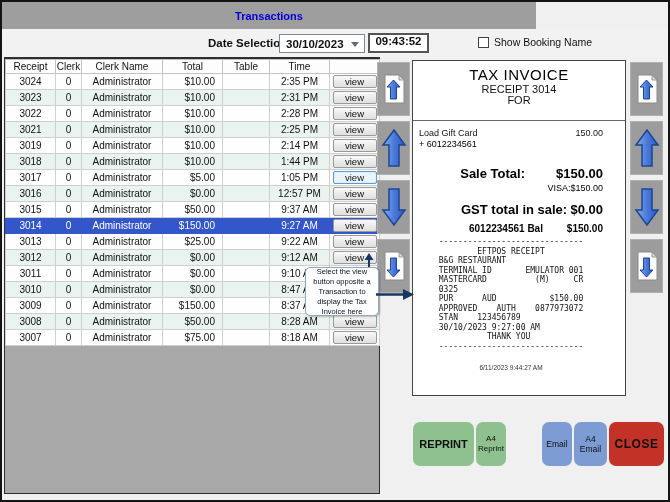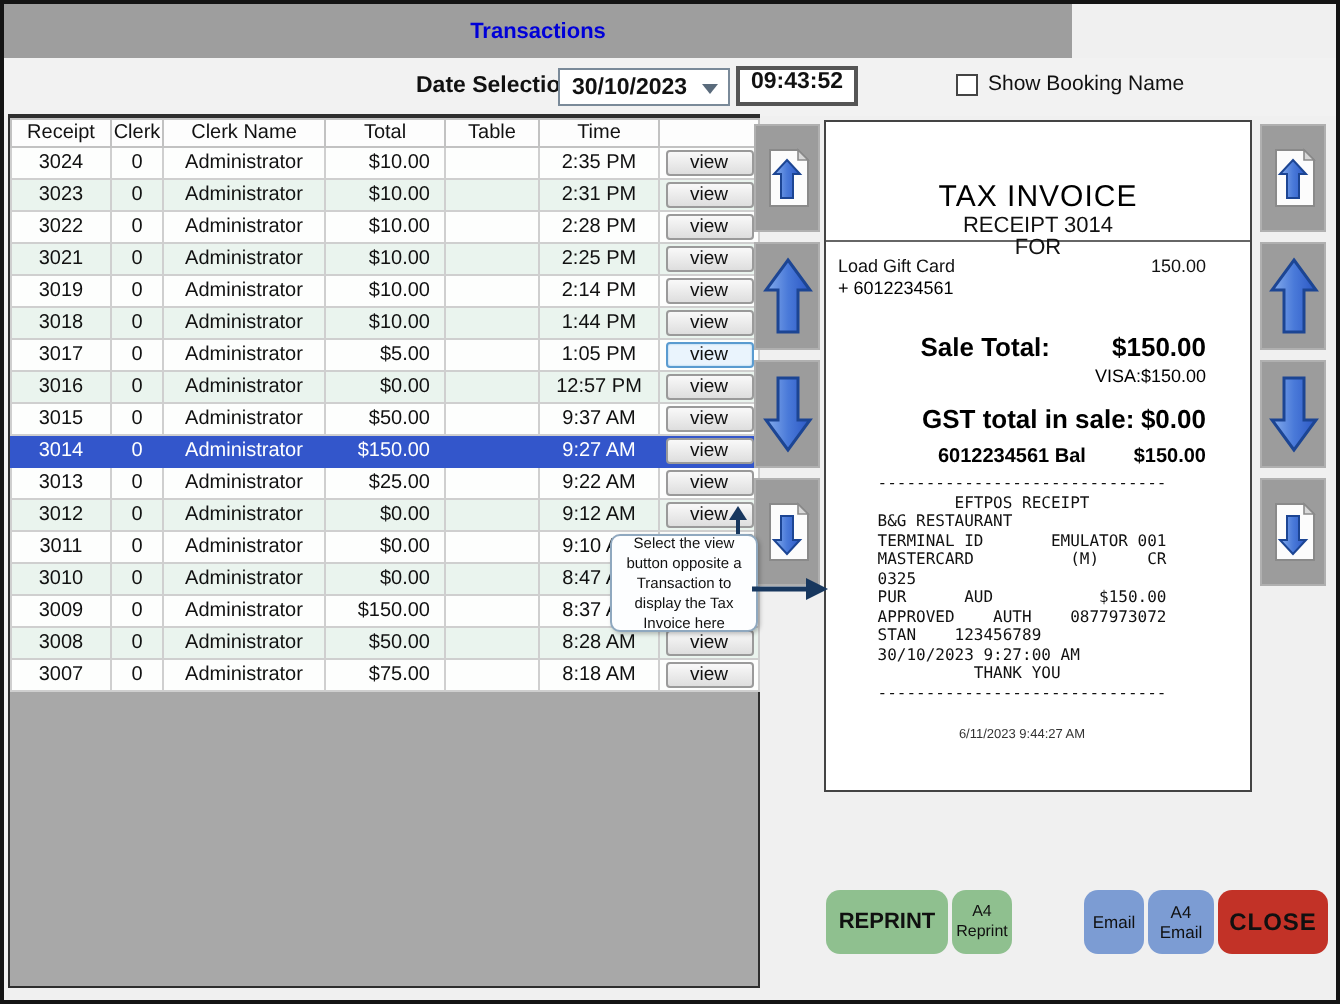--- a/index.html
+++ b/index.html
@@ -73,21 +73,21 @@
     display:flex; align-items:center; justify-content:center; cursor:pointer; padding:0;
   }
   .t1 { top:60px; } .t2 { top:119px; } .t3 { top:178px; } .t4 { top:237px; }
 
   
   .invoice {
     position:absolute; left:410px; top:58px; width:214px; height:336px;
     background:#fff; border:1px solid #444;
   }
   .inv-head { height:60px; border-bottom:1px solid #666; text-align:center; padding-top:5px; }
-  .inv-title { font-size:15px; letter-spacing:0.5px; color:#000; line-height:18px;margin-top:24px; }
+  .inv-title { font-size:15px; letter-spacing:0.5px; color:#000; line-height:18px; }
   .inv-sub { font-size:11px; color:#111; line-height:11px; }
   .inv-body { padding:7px 22px 0 6px; }
   .row-flex { display:flex; justify-content:space-between; font-size:9px; color:#111; line-height:11px; }
   .item-code { font-size:9px; line-height:11px; }
   .sale-row { display:flex; justify-content:flex-end; gap:31px; margin-top:16px; font-size:13px; font-weight:bold; line-height:16px; }
   .visa-row { display:flex; justify-content:flex-end; font-size:9px; line-height:12px; }
   .gst-row { display:flex; justify-content:space-between; padding-left:42px; margin-top:8px; font-size:13px; font-weight:bold; line-height:16px;align-items:flex-end; }
   .bal-row { display:flex; justify-content:space-between; padding-left:50px; margin-top:4px; font-size:10px; font-weight:bold; line-height:13px; }
   pre.eftpos {
     font-family:"DejaVu Sans Mono", monospace; font-size:8px; line-height:9.5px;
@@ -101,21 +101,21 @@
     position:absolute; left:303px; top:265px; width:74px; height:49px;
     background:#FDFEFF; border:1px solid #8FA8BF; border-radius:5px;
     font-size:7.5px; line-height:10px; color:#111; text-align:center;
     display:flex; align-items:center; justify-content:center; padding:2px;
     box-shadow:1px 1px 2px rgba(0,0,0,0.25); z-index:6;
   }
   .anno { position:absolute; z-index:7; }
 
   
   .action-btn {
-    position:absolute; top:443px; height:32px; border:none; border-radius:7px;
+    position:absolute; top:420px; height:44px; border:none; border-radius:7px;
     font-family:"Liberation Sans", sans-serif; color:#101010; cursor:pointer;
     display:flex; flex-direction:column; align-items:center; justify-content:center;
   }
   .btn-reprint   { left:411px; width:61px; background:#8FC08F; font-size:11px; font-weight:bold; }
   .btn-a4reprint { left:474px; width:30px; background:#8FC08F; font-size:8px; line-height:10px; }
   .btn-email     { left:540px; width:30px; background:#7C9CD3; font-size:8.5px; }
   .btn-a4email   { left:572px; width:33px; background:#7C9CD3; font-size:8.5px; line-height:10px; }
   .btn-close     { left:607px; width:55px; background:#C23227; font-size:12px; font-weight:bold; letter-spacing:0.5px; }
 </style>
 </head>

